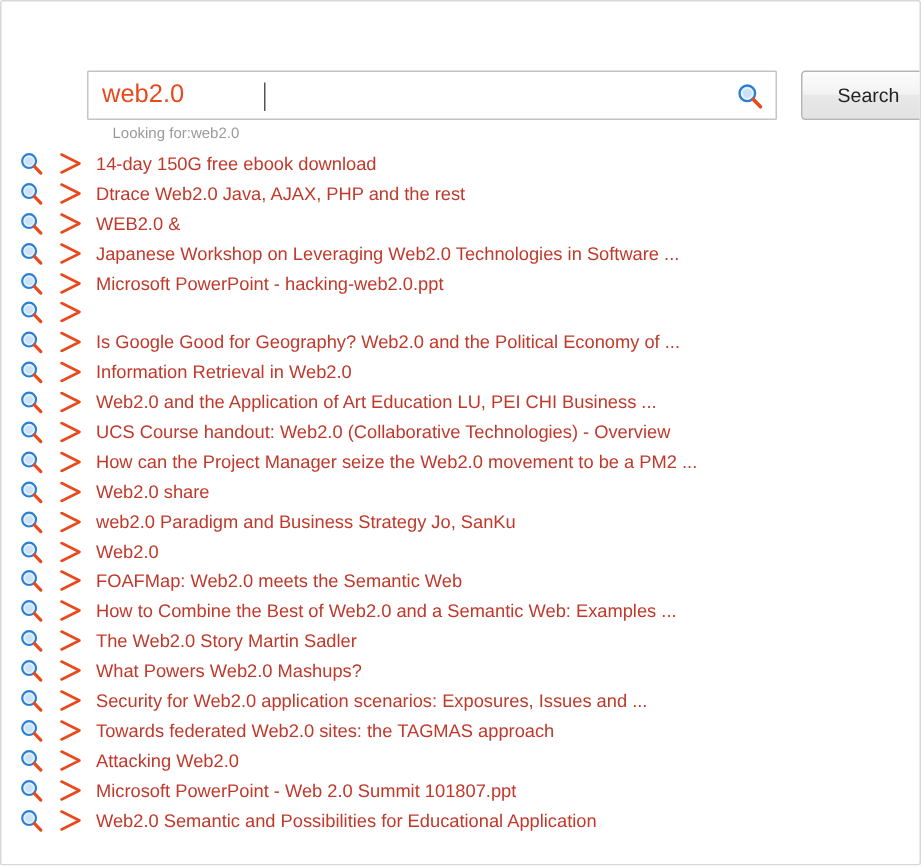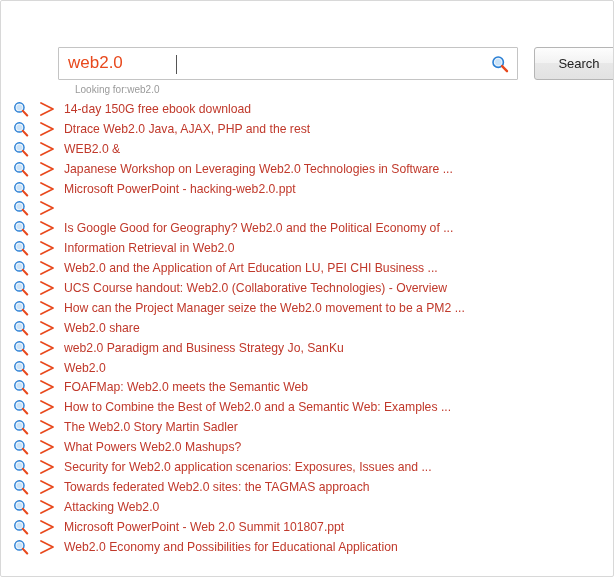--- a/index.html
+++ b/index.html
@@ -521,17 +521,17 @@
             <circle cx="7.2" cy="7.2" r="5.2" fill="#e8f2fb" stroke="#2a7fd4" stroke-width="1.6"></circle>
             <circle cx="7.2" cy="7.2" r="3.1" fill="#bcdcf7" opacity="0.7"></circle>
             <line x1="11.1" y1="11.1" x2="16" y2="16.2" stroke="#e8491d" stroke-width="2.4" stroke-linecap="round"></line>
           </svg>
       </span>
       <span class="icon-arrow">
         <svg width="15" height="14" viewBox="0 0 15 14">
             <path d="M1 1 L13 7 L1 13" fill="none" stroke="#e8491d" stroke-width="1.7" stroke-linecap="round" stroke-linejoin="round"></path>
           </svg>
       </span>
-      <span class="result-title">Web2.0 Economy and Possibilities for Educational Application</span>
+      <span class="result-title">Web2.0 Semantic and Possibilities for Educational Application</span>
     </div>
 
   </div>
 </div>
 
 </body></html>

